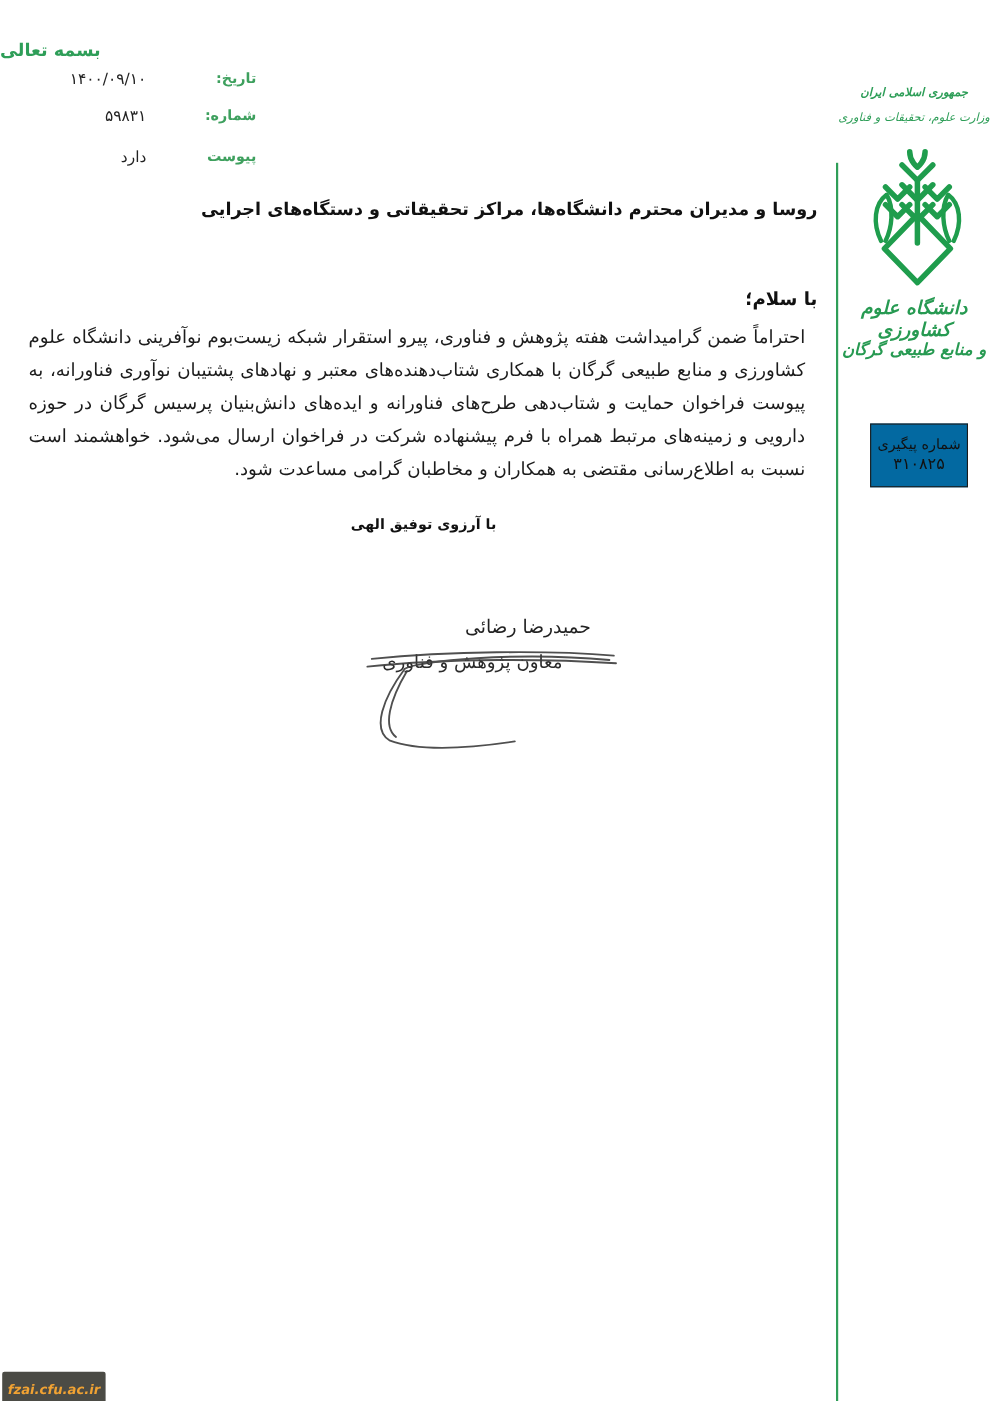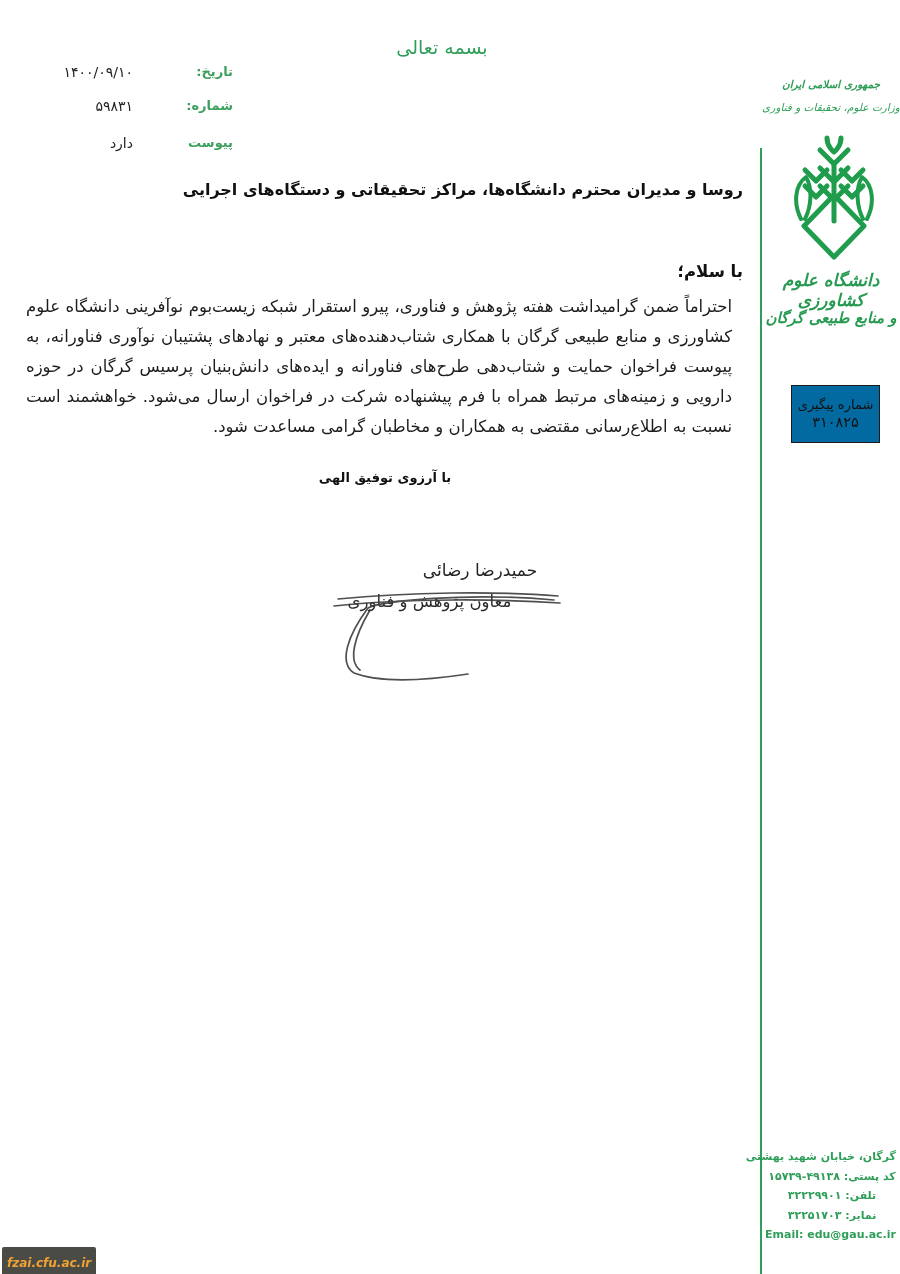--- a/index.html
+++ b/index.html
@@ -7,21 +7,21 @@
     position:relative;
     width:900px;height:1274px;
     background:#ffffff;
     overflow:hidden;
     font-family:"DejaVu Sans",sans-serif;
     color:#1c1c1c;
   }
   
   .bismillah{
     position:absolute;top:36px;left:0;width:884px;
-    text-align:center;font-size:19px;font-weight:normal;color:#2e9e58;
+    text-align:left;font-size:16px;font-weight:bold;color:#2e9e58;
     direction:rtl;
   }
   
   .meta-row{position:absolute;left:40px;width:193px;height:22px;direction:rtl;}
   .meta-row .mlabel{
     position:absolute;right:0;top:0;
     font-size:13px;font-weight:bold;color:#3ea express05e;color:#3ea05e;white-space:nowrap;
   }
   .meta-row .mvalue{
     position:absolute;left:3px;top:0;width:90px;
@@ -165,25 +165,18 @@
 
   <svg class="sig-svg" viewBox="0 0 262 118" fill="none" xmlns="http://www.w3.org/2000/svg">
     <g stroke="#3c3c3c" stroke-width="1.7" fill="none" stroke-linecap="round" opacity="0.9">
       <path d="M20 22 C90 15 180 14 240 19"></path>
       <path d="M16 29 C90 21 185 22 242 26"></path>
       <path d="M236 23 C150 15 62 24 50 31 C30 58 20 86 36 96 C62 106 104 104 150 97"></path>
       <path d="M52 33 C36 60 30 84 42 93"></path>
     </g>
   </svg>
 
-  <div class="contact">
-    <div>گرگان، خیابان شهید بهشتی</div>
-    <div>کد پستی: ۴۹۱۳۸-۱۵۷۳۹</div>
-    <div>تلفن: ۳۲۲۲۹۹۰۱</div>
-    <div>نمابر: ۳۲۲۵۱۷۰۳</div>
-    <div>Email: edu@gau.ac.ir</div>
-  </div>
 
   <div class="watermark">
     <span>fzai.cfu.ac.ir</span>
   </div>
 
 </div>
 
 </body></html>

